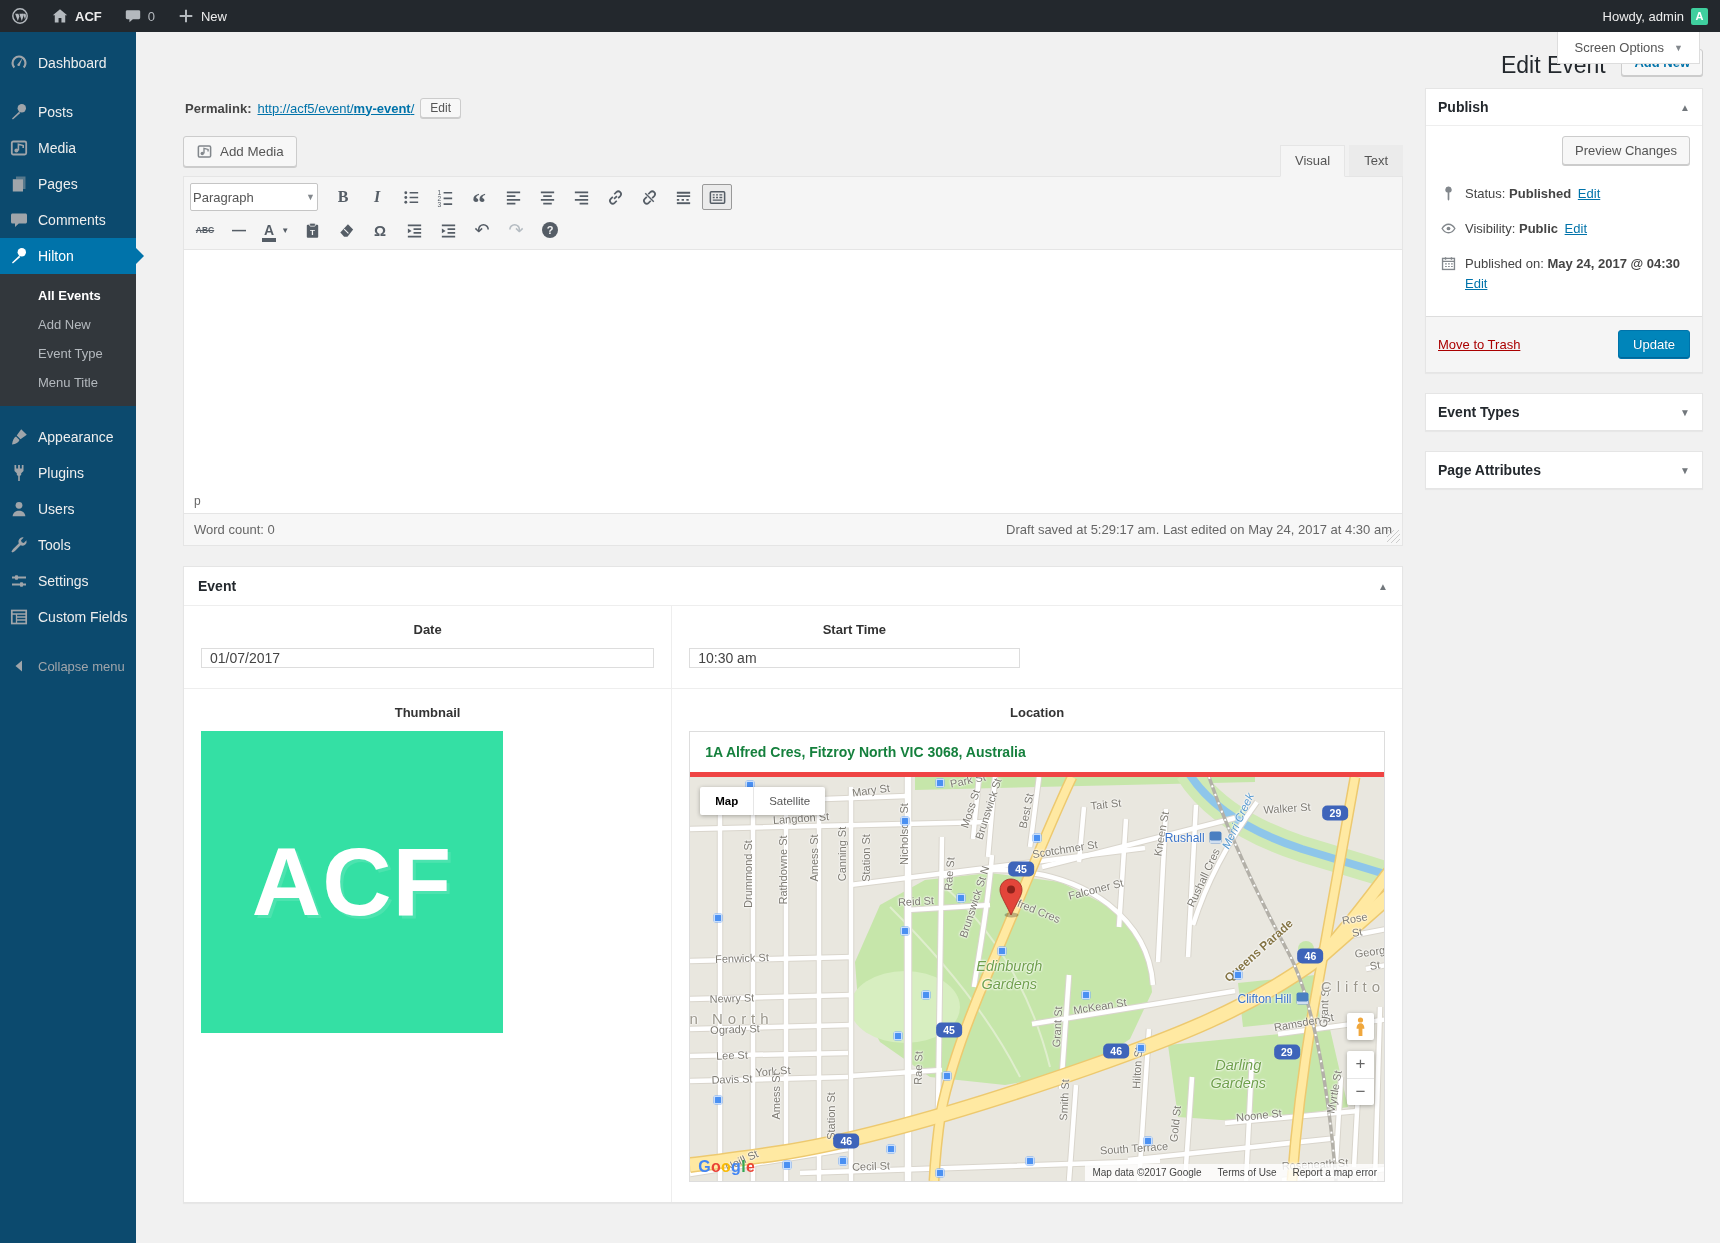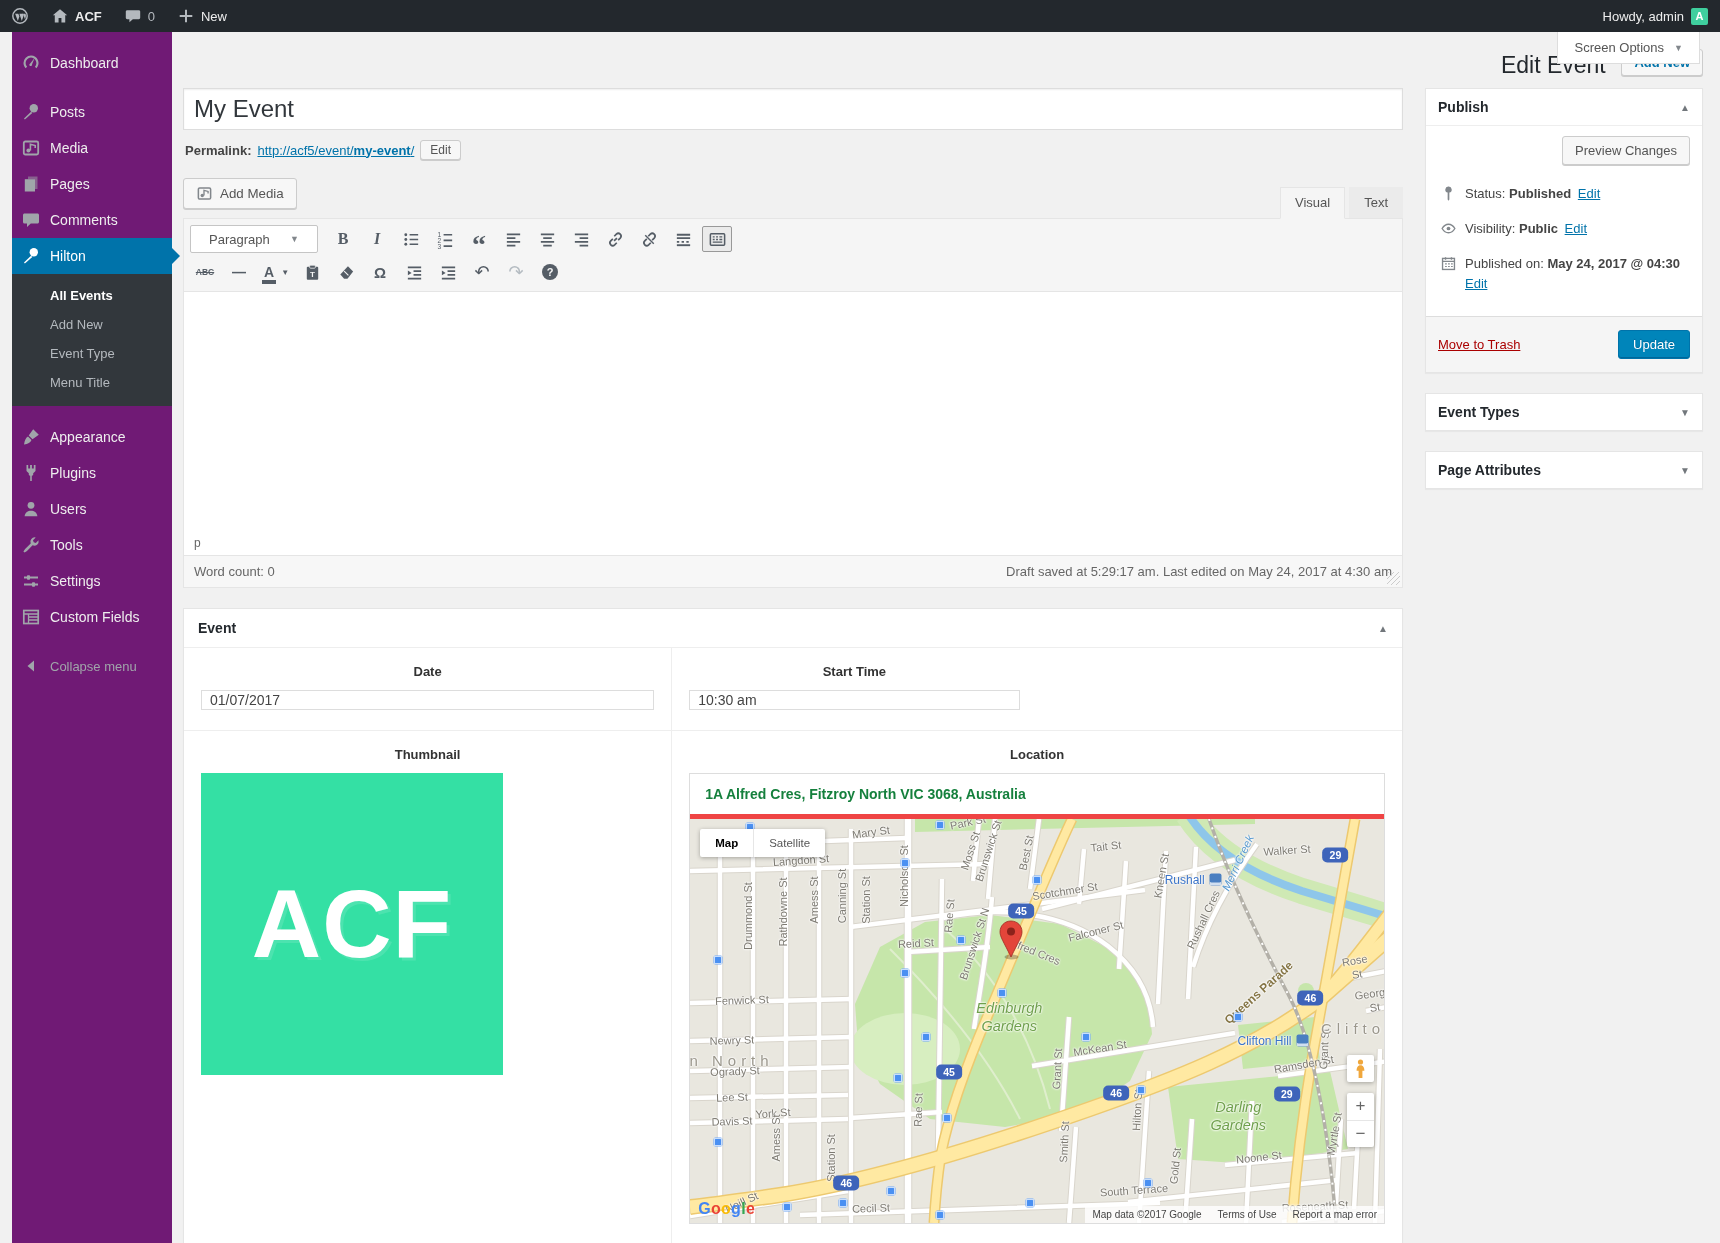--- a/index.html
+++ b/index.html
@@ -11,21 +11,21 @@
   }
   
   #adminbar { position:absolute; top:0; left:0; right:0; height:32px; background:#23282d;
     color:#b4b9be; display:flex; align-items:center; z-index:60; }
   .ab-item { display:flex; align-items:center; gap:6px; padding:0 11px; height:32px; color:#eee; cursor:pointer; }
   .ab-item svg { width:18px; height:18px; color:#b4b9be; }
   .ab-right { margin-left:auto; display:flex; align-items:center; gap:7px; padding:0 12px; }
   .avatar { width:17px; height:17px; background:#3fcf9e; color:#fff; font-size:11px; font-weight:700;
     display:flex; align-items:center; justify-content:center; border-radius:2px; }
   
-  #sidebar { position:absolute; top:32px; left:12px; width:160px; bottom:0; background:#701a75; z-index:50; }
+  #sidebar { position:absolute; top:32px; left:0; width:136px; bottom:0; background:#0c4a6e; z-index:50; }
   .menu-item { position:relative; display:flex; align-items:center; gap:9px; padding:8px 8px 8px 9px;
     font-size:14px; color:#eee; cursor:pointer; }
   .menu-item .mi { width:20px; height:20px; color:#a0a5aa; flex:none; display:flex; }
   .menu-item .mi svg { width:20px; height:20px; }
   .menu-item.active { background:#0073aa; color:#fff; }
   .menu-item.active .mi { color:#fff; }
   .menu-item.active::after { content:""; position:absolute; right:-8px; top:50%; margin-top:-8px;
     border:8px solid transparent; border-left-color:#0073aa; border-right-width:0; }
   .menu-gap { height:13px; }
   .submenu { background:#32373c; padding:7px 0 9px; }
@@ -61,21 +61,21 @@
   .etab.active { background:#f5f5f5; border:1px solid #e5e5e5; border-bottom-color:#f5f5f5; margin-bottom:-1px; z-index:2; }
   .etab.inactive { background:#ebebeb; border:1px solid #ebebeb; border-bottom:none; }
   .editor-box { border:1px solid #e5e5e5; background:#fff; }
   .mce-toolbars { background:#f5f5f5; border-bottom:1px solid #e5e5e5; padding:3px 4px; }
   .mce-row { display:flex; align-items:center; padding:2px 0; flex-wrap:wrap; }
   .mce-btn { height:26px; min-width:30px; display:inline-flex; align-items:center; justify-content:center;
     margin:1px 2px; border:1px solid transparent; border-radius:2px; color:#555d66; cursor:pointer; background:none; padding:0 3px; }
   .mce-btn svg { width:19px; height:19px; fill:currentColor; }
   .mce-btn.pressed { background:#ebebeb; border-color:#999; }
   .mce-select { width:128px; height:28px; background:#fff; border:1px solid #c5c5c5; border-radius:2px;
-    display:inline-flex; align-items:center; justify-content:space-between; padding:0 18px; margin:1px 8px 1px 2px;
+    display:inline-flex; align-items:center; justify-content:space-between; padding:0 2px; margin:1px 8px 1px 2px;
     color:#555; cursor:pointer;gap:8px; }
   .tb-b { font-family:"Liberation Serif", serif; font-weight:700; font-size:16px; }
   .tb-i { font-family:"Liberation Serif", serif; font-style:italic; font-weight:600; font-size:16px; }
   .tb-q { font-family:"Liberation Serif", serif; font-weight:700; font-size:28px; line-height:6px; padding-top:12px; }
   .tb-abc { font-size:8.5px; font-weight:700; text-decoration:line-through; letter-spacing:0; }
   .tb-hr { font-weight:700; font-size:14px; }
   .tb-color { font-weight:700; font-size:14px; position:relative; padding:0 2px; }
   .tb-color::after { content:""; position:absolute; left:0; right:0; bottom:-4px; height:4px; background:#555d66; }
   .tb-om { font-size:15px; font-weight:600; }
   .tb-undo { font-size:18px; }
@@ -325,21 +325,20 @@
   </div>
 
   <div id="titlerow">
     <h1 id="page-title">Edit Event</h1>
     <a class="page-title-action">Add New</a>
   </div>
 
   <div id="poststuff">
 
     <div id="post-main">
-      <input id="title-input" value="My Event" style="">
       <div id="permalink-row">
         <b>Permalink:</b>
         <a href="#"><span>http://acf5/event/</span><b>my-event</b><span>/</span></a>
         <button class="button-small">Edit</button>
       </div>
 
       <div id="editor-wrap">
         <div class="editor-top">
           <button id="add-media-btn">
             <svg viewBox="0 0 20 20">

